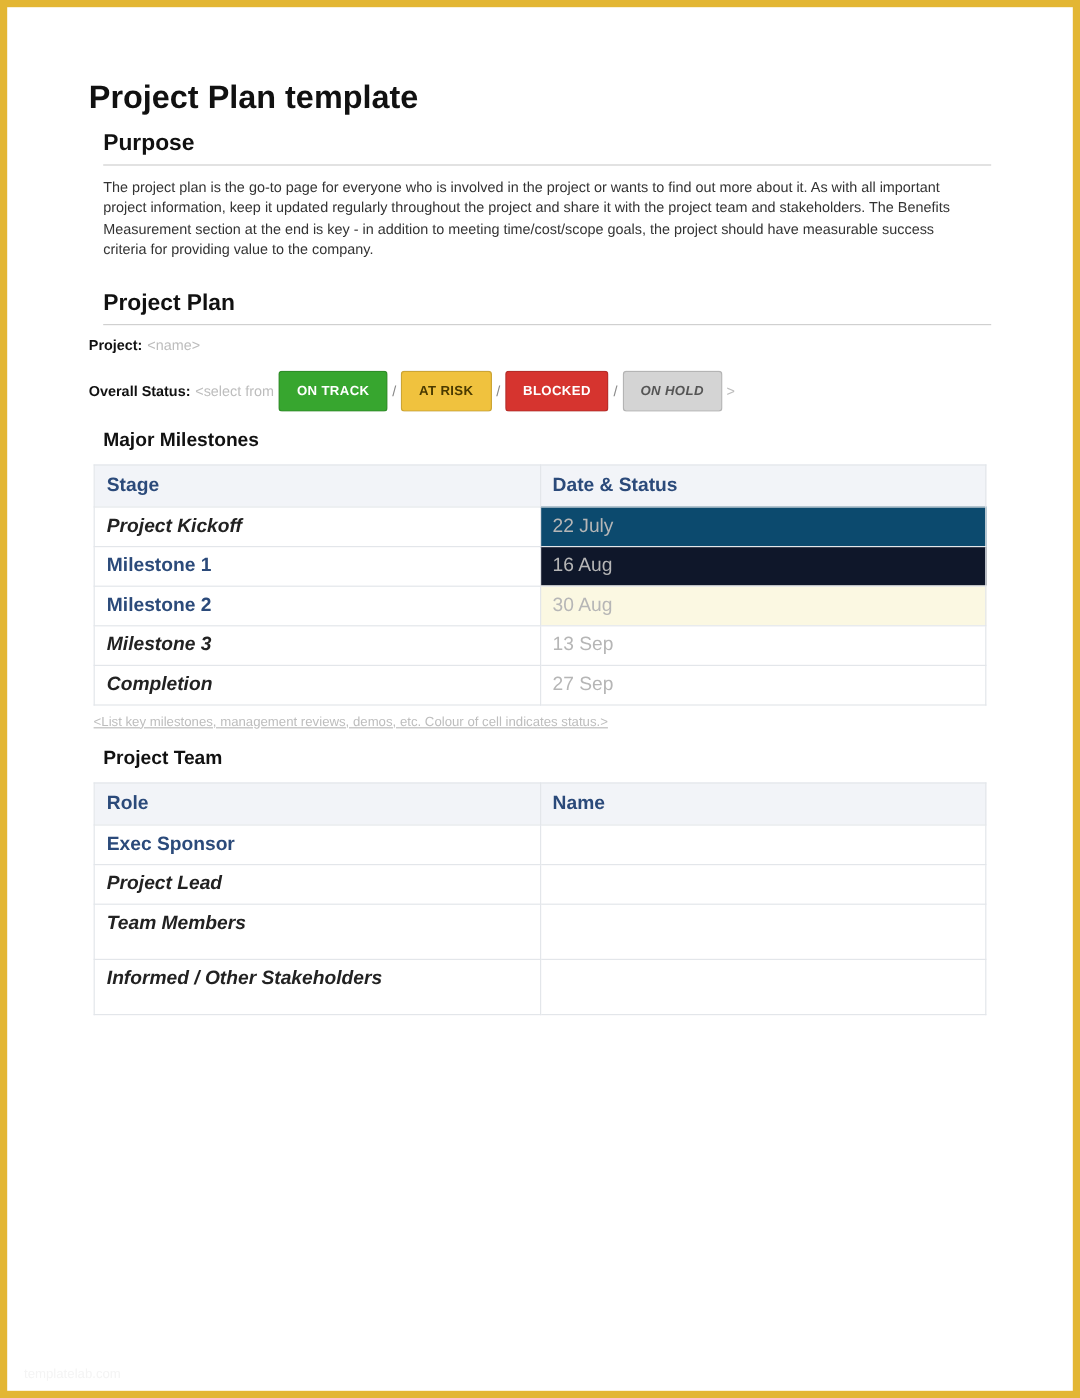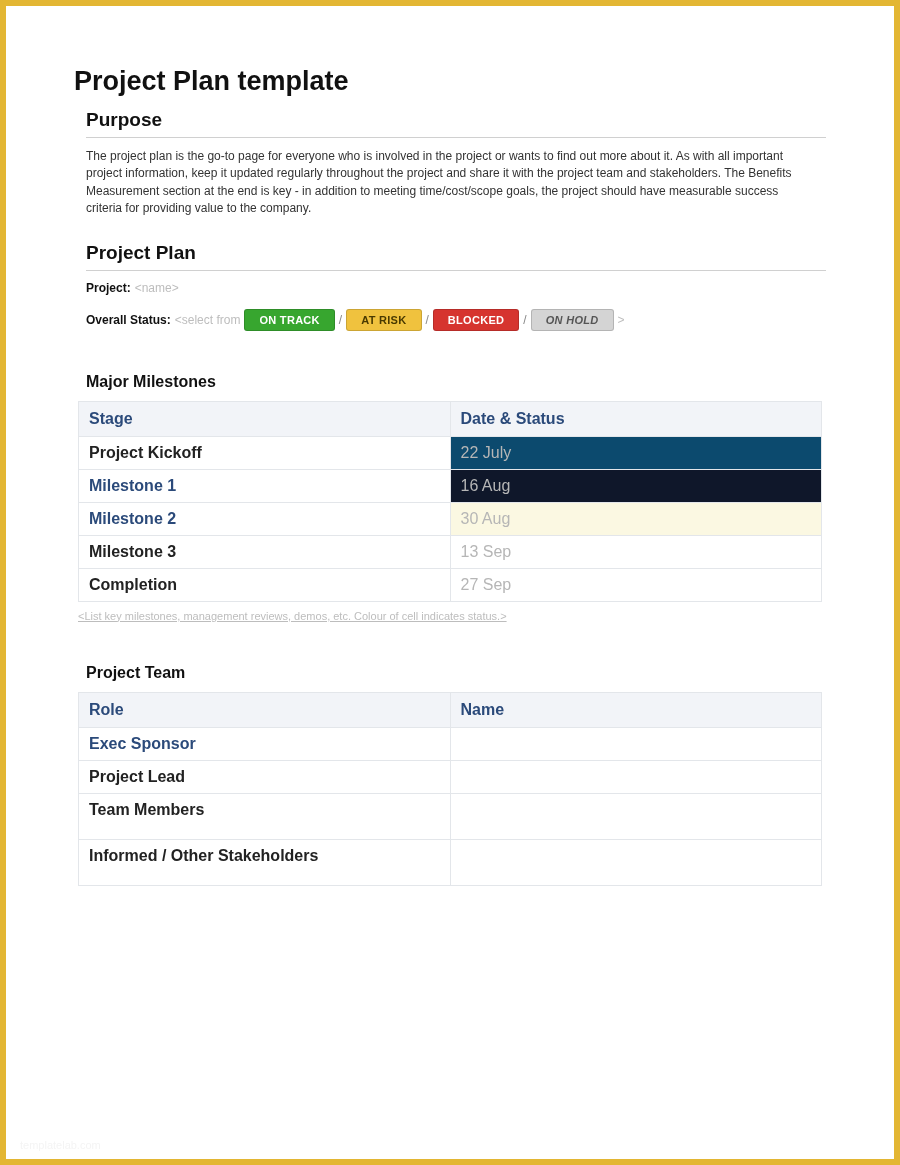--- a/index.html
+++ b/index.html
@@ -31,47 +31,46 @@
     padding-bottom: 6px;
     margin-left: 12px;
     margin-top: 10px;
     margin-bottom: 10px;
   }
   h3.subsection {
     font-size: 16px;
     font-weight: bold;
     color: #111;
     margin-left: 12px;
-    margin-top: 42px;
+    margin-top: 16px;
     margin-bottom: 10px;
   }
   p.body {
     font-size: 12px;
     line-height: 1.45;
     color: #333;
     margin-left: 12px;
     margin-right: 12px;
     margin-bottom: 24px;
   }
   .field-row {
-    margin-left: 12px;
     font-size: 12px;
     margin-bottom: 14px;
     display: flex;
     align-items: center;
     flex-wrap: wrap;
     gap: 4px;
   }
   .field-row .label { font-weight: bold; color: #111; }
   .field-row .placeholder { color: #bdbdbd; }
   .status-btn {
     display: inline-flex;
     align-items: center;
     justify-content: center;
-    height: 22px;
+    height: 34px;
     padding: 0 14px;
     font-size: 11px;
     font-weight: bold;
     color: #fff;
     border-radius: 3px;
     letter-spacing: 0.3px;
     border: 1px solid rgba(0,0,0,0.15);
   }
   .on-track { background: #37a62f; }
   .at-risk  { background: #f0c23e; color:#4a3a00;}
@@ -91,21 +90,21 @@
     color: #2b4a7a;
     font-weight: bold;
     padding: 8px 10px;
     border: 1px solid #e3e6ea;
   }
   table td {
     padding: 7px 10px;
     border: 1px solid #e3e6ea;
     vertical-align: top;
   }
-  td.stage-bold { font-weight: bold; color:#222; }
+  td.stage-bold { font-weight: bold; color:#222;font-style:italic; }
   td.stage-link { font-weight: bold; color:#2b4a7a; }
   td.date-muted { color:#b6b6b6; }
   tr.row-green td.date-cell  { background:#0c4a6e; }
   tr.row-green2 td.date-cell { background:#0f172a; }
   tr.row-yellow td.date-cell { background:#fbf8e2; }
   p.footnote {
     font-size: 11px;
     color: #bdbdbd;
     margin-left: 4px;
     margin-bottom: 10px;

